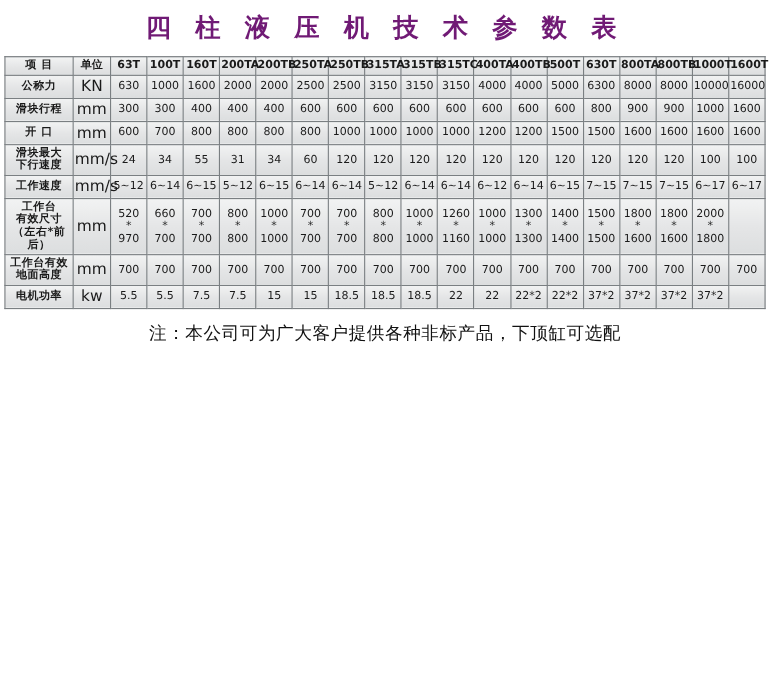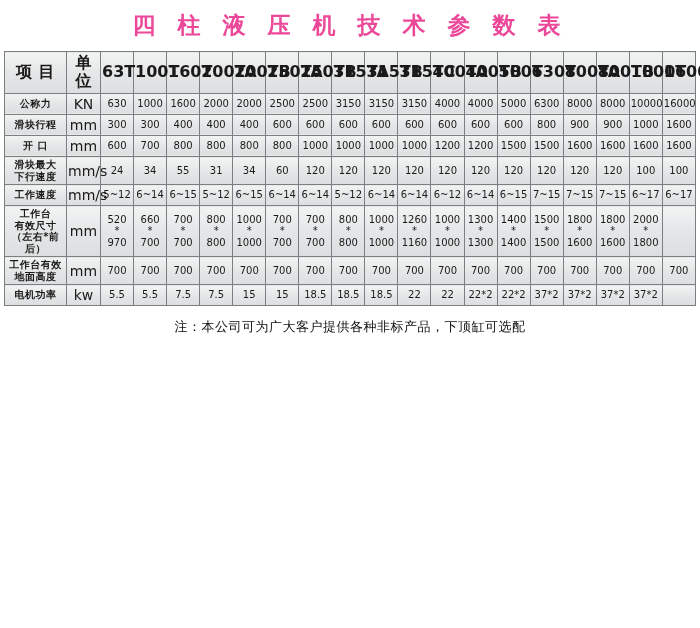--- a/index.html
+++ b/index.html
@@ -15,21 +15,21 @@
   }
   .page {
     position: relative;
     width: 700px;
     height: 628px;
     box-sizing: border-box;
     padding: 0 4px;
   }
   .title {
     text-align: center;
-    color: #ec4899;
+    color: #701a75;
     font-size: 23px;
     font-weight: bold;
     letter-spacing: 7px;
     padding-top: 10px;
     padding-bottom: 10px;
     font-family: "DejaVu Sans", sans-serif;
     white-space: nowrap;
   }
   table.spec {
     border-collapse: collapse;
@@ -52,28 +52,28 @@
   table.spec td.rowhead {
     font-weight: bold;
     font-size: 10px;
     letter-spacing: 0.5px;
   }
   table.spec td.unit {
     font-size: 14px;
   }
   table.spec tr.headrow td {
     font-weight: bold;
-    font-size: 16px;
+    font-size: 10px;
   }
   .col-label { width: 62px; }
   .col-unit { width: 34px; }
   .multiline { white-space: pre-line; }
   .note {
     text-align: center;
-    font-size: 13px;
+    font-size: 16px;
     color: #111;
     padding-top: 12px;
     font-family: "DejaVu Sans", sans-serif;
     letter-spacing: 0.5px;
   }
 </style>
 </head>
 <body>
 
 <div class="page">

